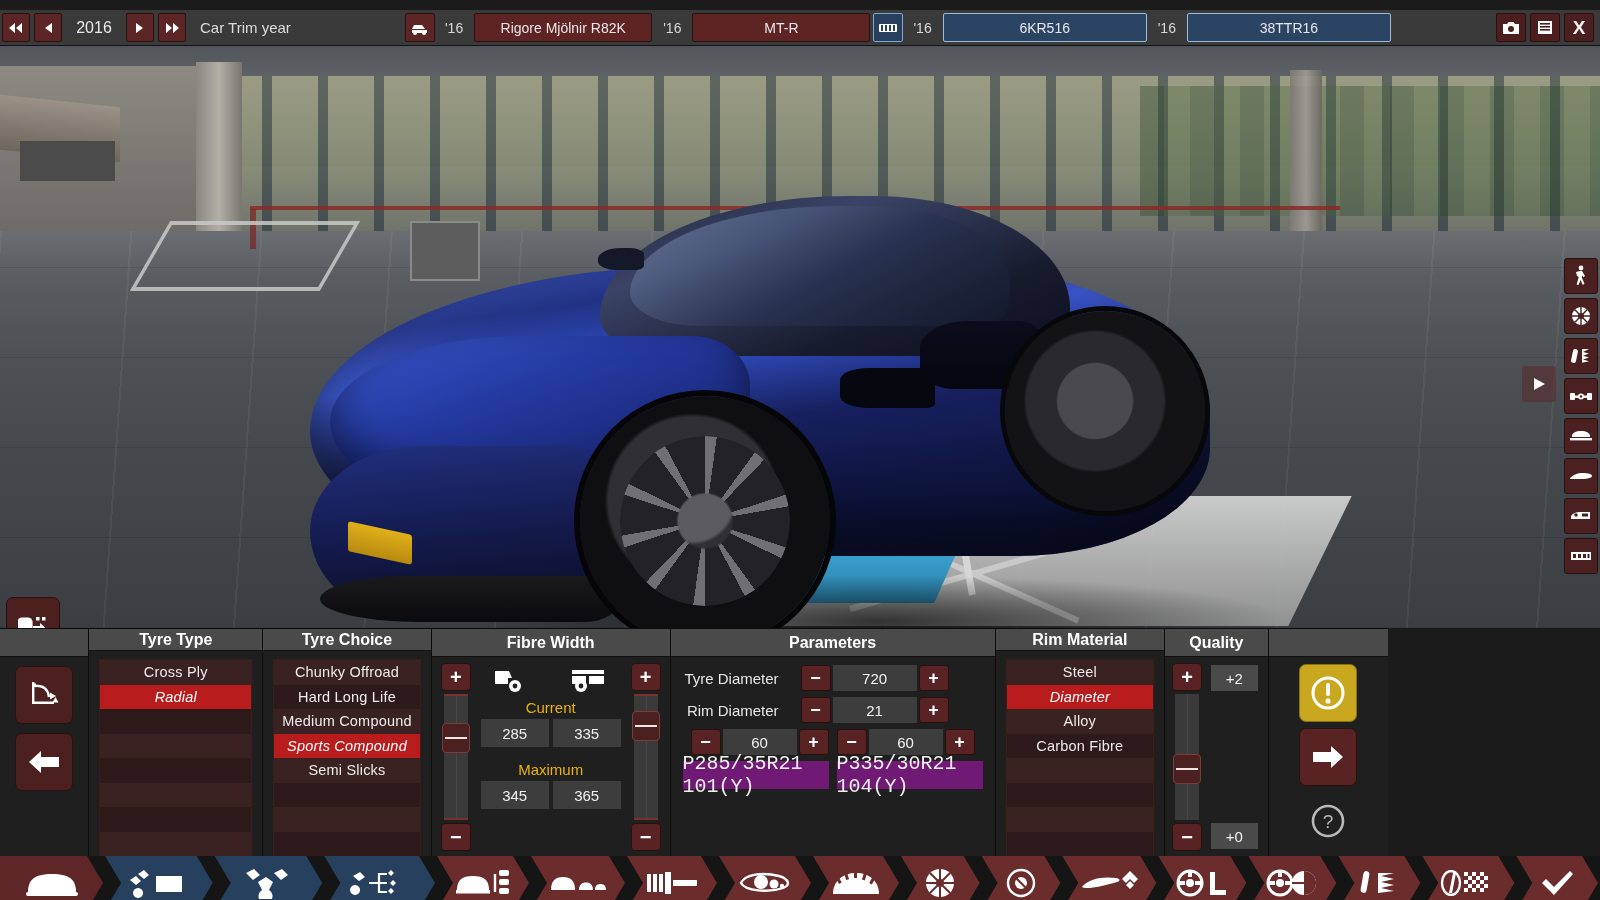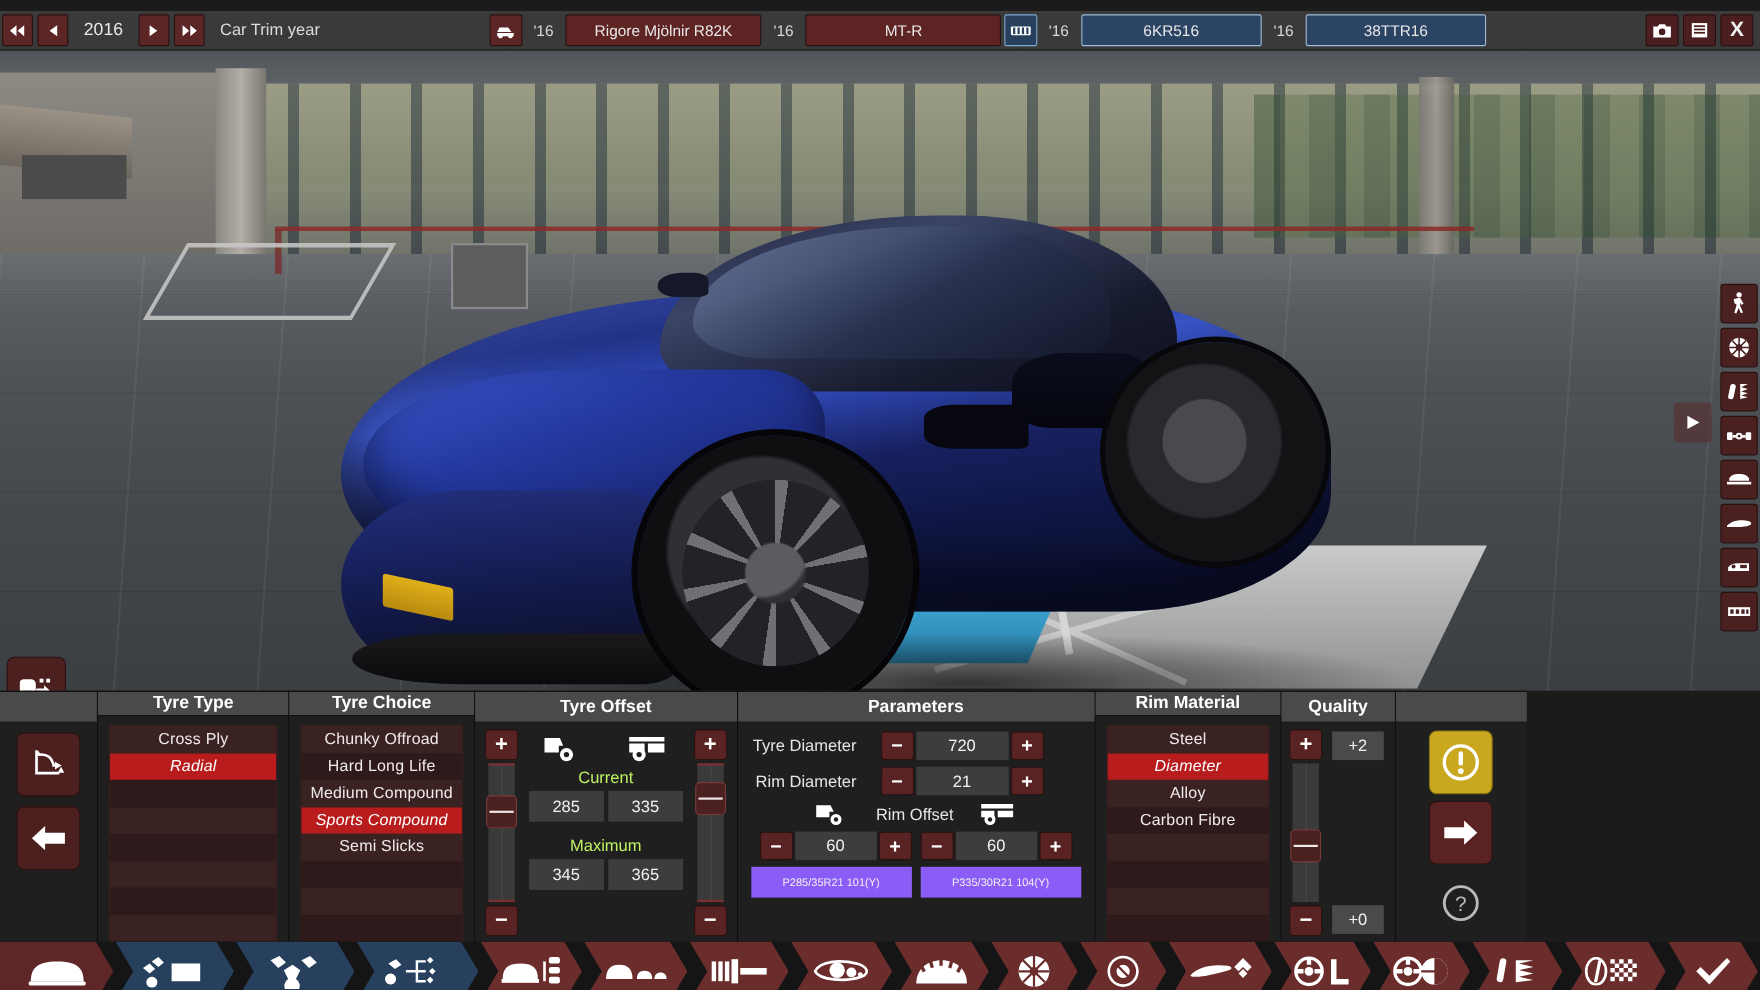--- a/index.html
+++ b/index.html
@@ -35,21 +35,21 @@
   .tb-iconbox.blue { background: #28405e; border-color: #7fa7cf; }
   .tb-yr {
     display: flex; align-items: center; justify-content: center;
     font-size: 14px; color: #d8d8d8; padding: 0 9px;
   }
   .tb-field {
     margin: 3px 2px; display: flex; align-items: center; justify-content: center;
     font-size: 14px; border-radius: 2px; padding: 0 10px;
   }
   .tb-field.red { background: #5e2323; border: 1px solid #241414; width: 178px; }
-  .tb-field.blue { background: #2b4463; border: 1px solid #9dbcd8; width: 164px; }
+  .tb-field.blue { background: #2b4463; border: 1px solid #9dbcd8; width: 204px; }
   .tb-right { display: flex; align-items: stretch; margin-right: 4px; }
   .tb-sq {
     width: 30px; margin: 3px 2px; background: #4b1f1f; border: 1px solid #2a1010;
     border-radius: 2px; display: flex; align-items: center; justify-content: center;
     font-size: 19px; font-weight: bold; color: #f0f0f0;
   }
 
   
   .viewport { position: absolute; left: 0; top: 36px; width: 1600px; height: 582px; overflow: hidden; }
   .vp-sky {
@@ -258,21 +258,21 @@
   .sl-thumb {
     position: absolute; left: -2px; width: 28px; height: 30px; background: #4b2020;
     border: 1px solid #7a3b3b; border-radius: 4px;
   }
   .sl-thumb:after {
     content:''; position: absolute; left: 2px; right: 2px; top: 50%; height: 2px;
     background: #f0e6e6; transform: translateY(-50%);
   }
   .tw-mid { flex: 1; display: flex; flex-direction: column; align-items: center; padding-top: 4px; }
   .tw-icons { display: flex; gap: 38px; margin-bottom: 2px; }
-  .tw-cap { font-size: 15px; color: #bef264; margin: 4px 0 3px; }
+  .tw-cap { font-size: 15px; color: #eab308; margin: 4px 0 3px; }
   .tw-vals { display: flex; gap: 4px; }
   .val-box {
     width: 68px; height: 28px; background: #3d3d3d; display: flex; align-items: center;
     justify-content: center; font-size: 15px; color: #f0f0f0;
   }
 
   
   .c-params { width: 327px; }
   .pm-body { padding: 8px 12px 0; }
   .pm-row { display: flex; align-items: center; margin-bottom: 6px; }
@@ -285,22 +285,22 @@
     width: 84px; height: 26px; background: #3d3d3d; display: flex; align-items: center;
     justify-content: center; font-size: 15px; color: #f2f2f2; margin: 0 2px;
   }
   .pm-offset-head { display: flex; align-items: center; justify-content: center; gap: 22px; margin: 4px 0 5px; }
   .pm-offset-cap { font-size: 15px; color: #e6e6e6; }
   .pm-offset-row { display: flex; justify-content: center; gap: 8px; margin-bottom: 6px; }
   .pm-pair { display: flex; align-items: center; }
   .pm-pair .pm-val { width: 74px; }
   .pm-sizes { display: flex; justify-content: center; gap: 8px; }
   .pm-size {
-    width: 146px; height: 28px; background: #8b5cf6; display: flex; align-items: center;
-    justify-content: center; font-size: 10px; color: #f0f0f0;
+    width: 146px; height: 28px; background: #701a75; display: flex; align-items: center;
+    justify-content: center; font-size: 20px; color: #f0f0f0; font-family: Liberation Mono, monospace;
   }
 
   
   .c-rim { width: 203px; }
   
   .c-qual { width: 124px; }
   .q-wrap { display: flex; height: 100%; padding: 6px 6px; }
   .q-slider { width: 32px; display: flex; flex-direction: column; align-items: center; }
   .q-vals { flex: 1; display: flex; flex-direction: column; justify-content: space-between; padding: 2px 4px 2px 8px; }
   .q-box {
@@ -584,21 +584,21 @@
           <div class="opt sel">Sports Compound</div>
           <div class="opt a">Semi Slicks</div>
           <div class="opt b"></div>
           <div class="opt a"></div>
           <div class="opt b"></div>
         </div>
       </div>
     </div>
 
     <div class="col c-width">
-      <div class="col-head">Tyre Offset</div>
+      <div class="col-head">Fibre Width</div>
       <div class="col-body">
         <div class="tw-wrap">
           <div class="tw-slider">
             <div class="sl-btn">+</div>
             <div class="sl-track">
               <div class="sl-thumb" style="top:22%"></div>
             </div>
             <div class="sl-btn">−</div>
           </div>
 
@@ -653,38 +653,20 @@
             <div class="pm-val">720</div>
             <div class="pm-btn">+</div>
           </div>
           <div class="pm-row">
             <div class="pm-label">Rim Diameter</div>
             <div class="pm-btn">−</div>
             <div class="pm-val">21</div>
             <div class="pm-btn">+</div>
           </div>
 
-          <div class="pm-offset-head">
-            <span>
-              <svg width="34" height="22" viewBox="0 0 34 22">
-                  <path class="ico" d="M2 3h13l3 6h-4v5H2z"></path>
-                  <circle class="ico" cx="20" cy="16" r="5"></circle>
-                  <circle cx="20" cy="16" r="2" fill="#1f1f1f"></circle>
-                </svg>
-            </span>
-            <span class="pm-offset-cap">Rim Offset</span>
-            <span>
-              <svg width="36" height="22" viewBox="0 0 36 22">
-                  <path class="ico" d="M3 2h29v4H3z"></path>
-                  <path class="ico" d="M3 8h12v6H3zm15 0h14v6H18z"></path>
-                  <circle class="ico" cx="11" cy="16" r="5"></circle>
-                  <circle cx="11" cy="16" r="2" fill="#1f1f1f"></circle>
-                </svg>
-            </span>
-          </div>
 
           <div class="pm-offset-row">
             <div class="pm-pair">
               <div class="pm-btn">−</div>
               <div class="pm-val">60</div>
               <div class="pm-btn">+</div>
             </div>
             <div class="pm-pair">
               <div class="pm-btn">−</div>
               <div class="pm-val">60</div>

